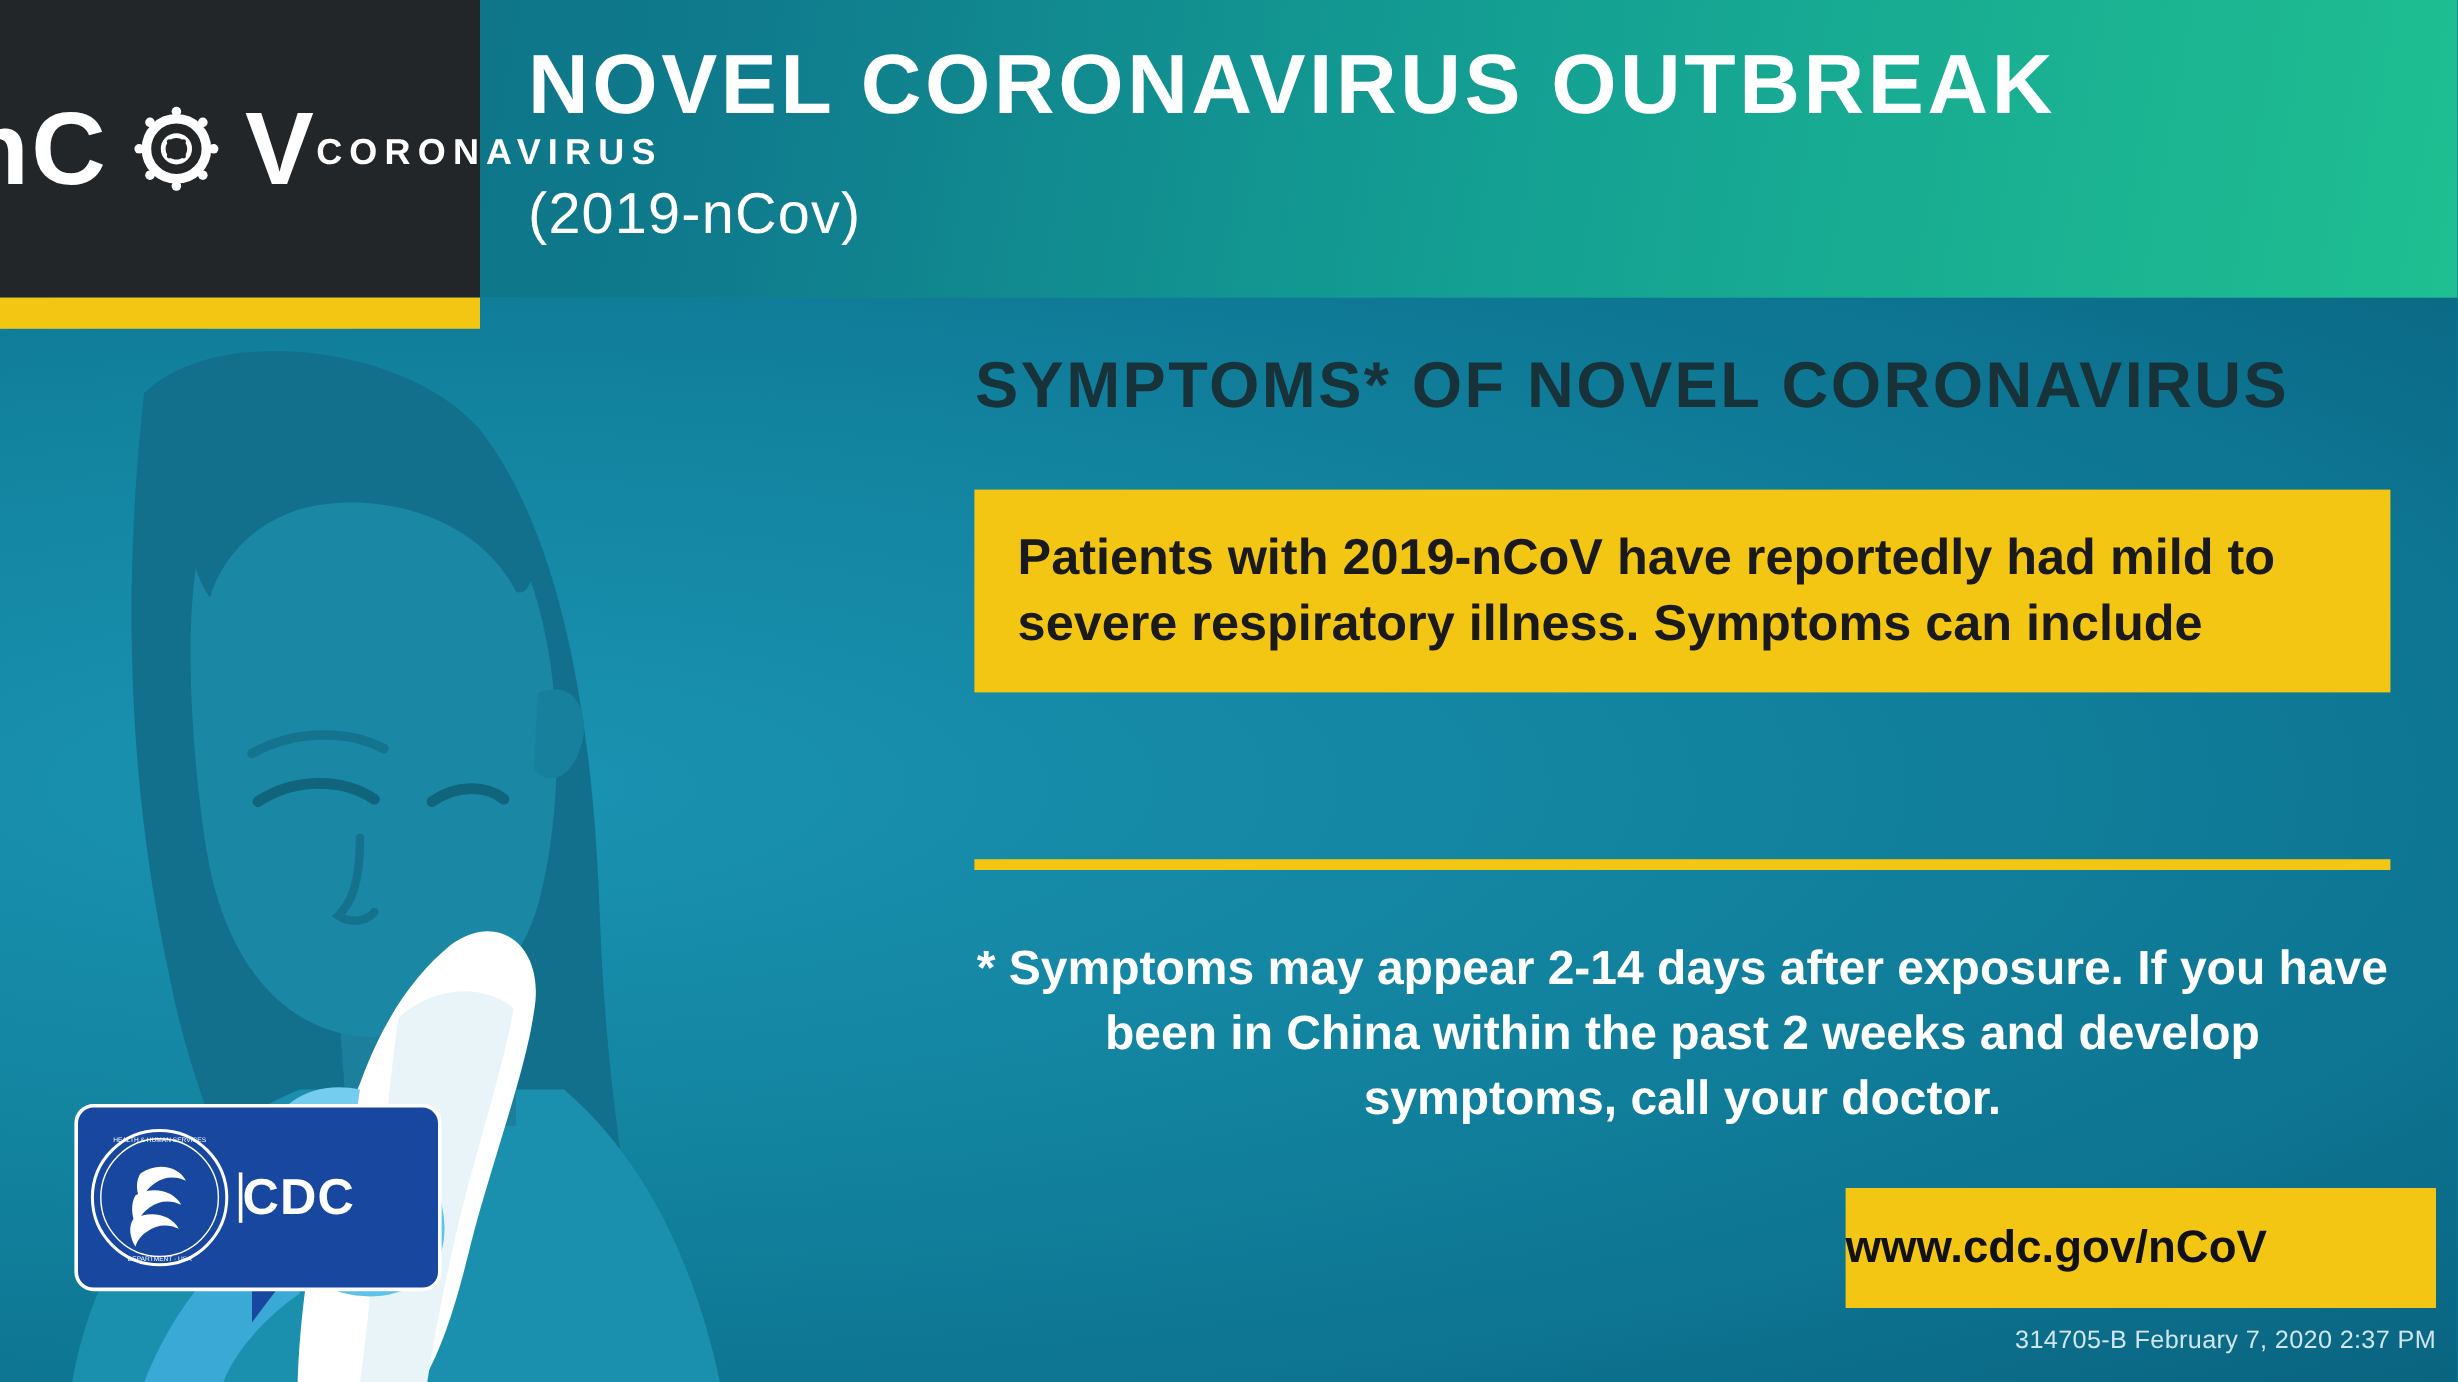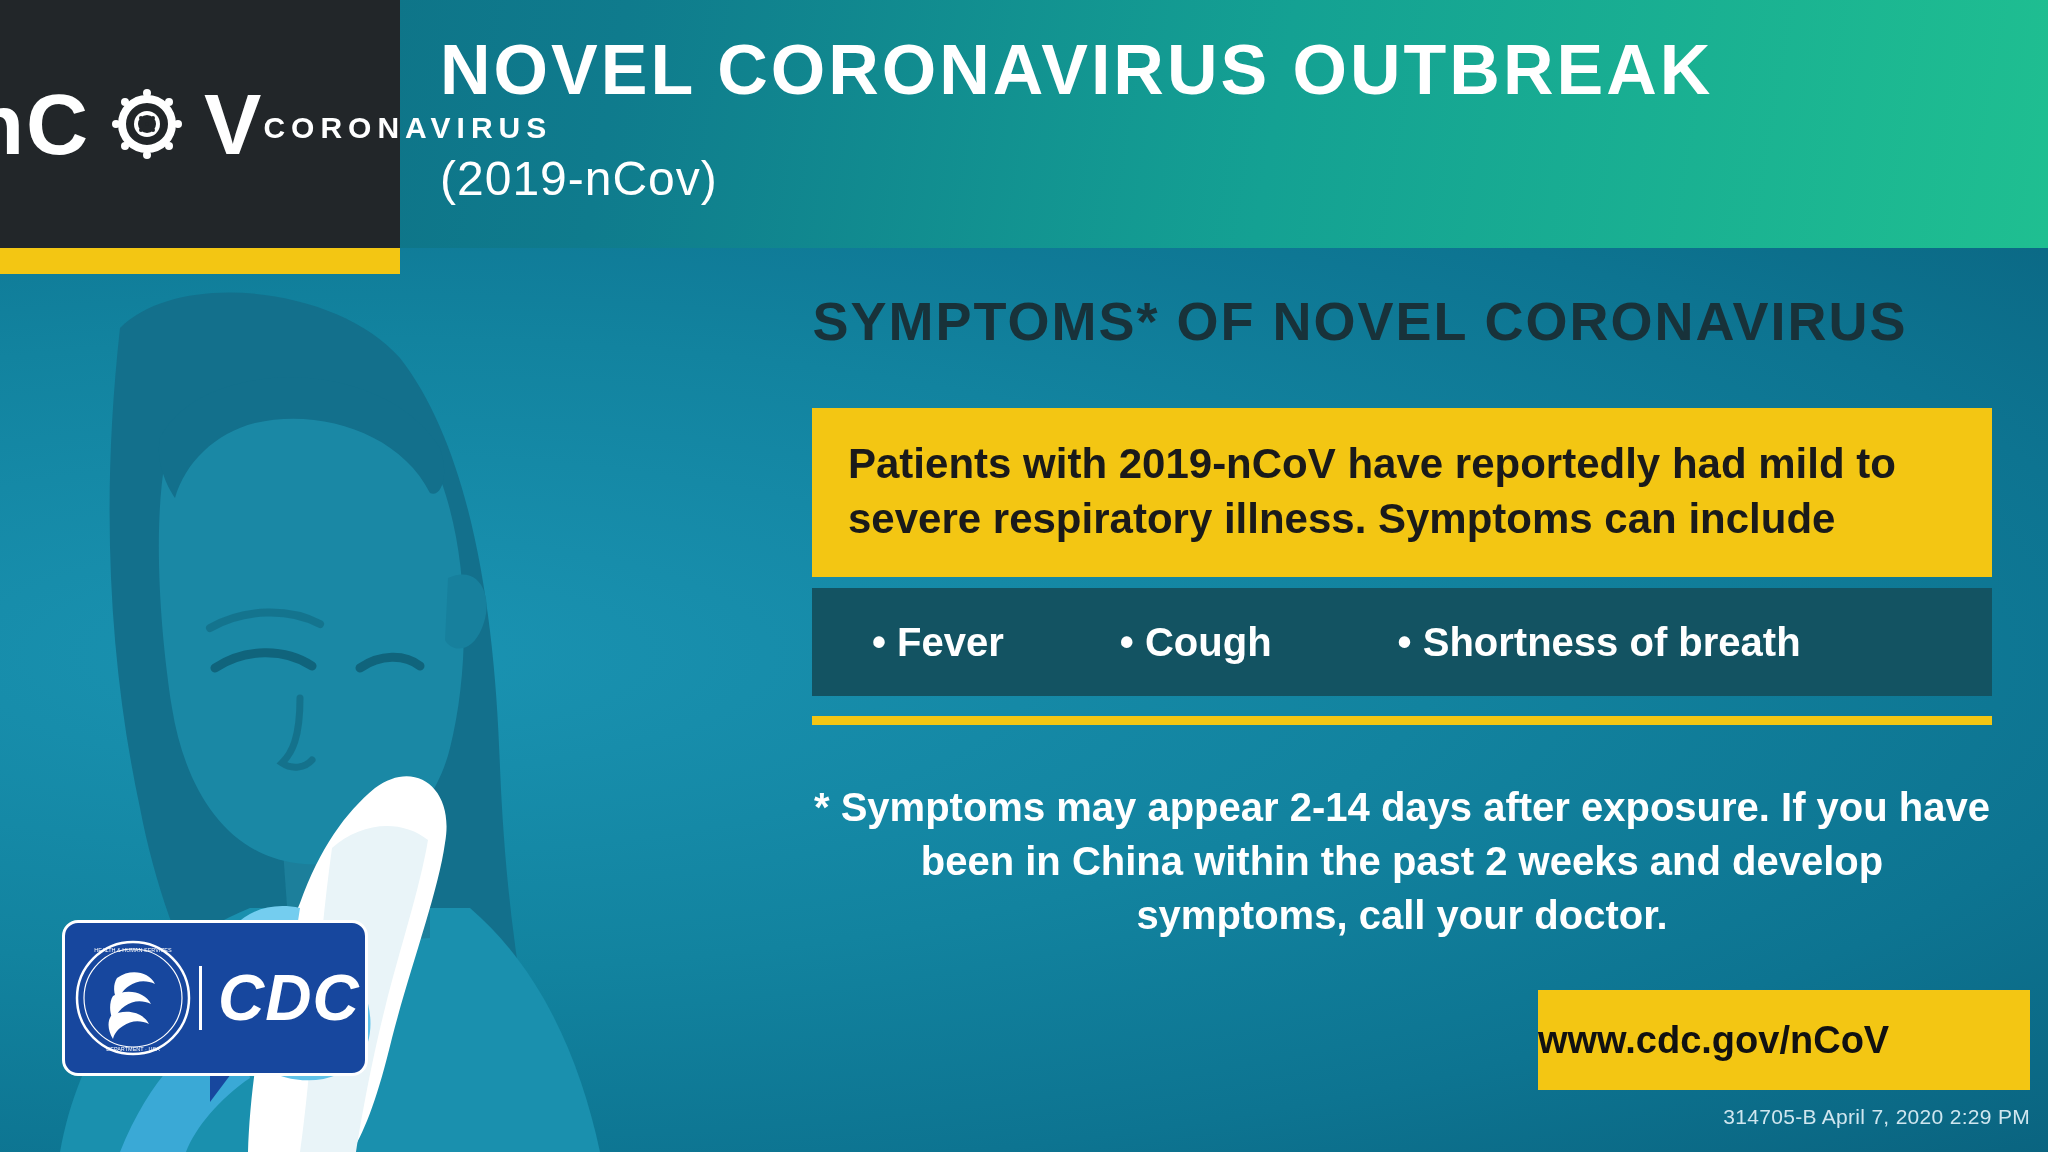--- a/index.html
+++ b/index.html
@@ -221,28 +221,26 @@
     display: flex;
     align-items: center;
   }
   .hhs-seal {
     width: 120px; height: 120px;
     margin-left: 8px;
     position: relative;
   }
   .cdc-text {
     color: #ffffff;
-    font-size: 64px;
+    font-size: 42px;
     font-weight: bold;
     letter-spacing: 1px;
     margin-left: 6px;
     border-left: 3px solid #ffffff;
-    padding-left: 16px;
     line-height: 1;
-    font-style: italic;
   }
   .cdc-tail {
     position: absolute;
     left: 210px;
     top: 1062px;
     width: 0; height: 0;
     border-left: 30px solid #17479e;
     border-bottom: 40px solid transparent;
   }
 </style>
@@ -325,35 +323,30 @@
     <div class="header-title">NOVEL CORONAVIRUS OUTBREAK</div>
     <div class="header-subtitle">(2019-nCov)</div>
   </div>
 
   <div class="section-title">SYMPTOMS* OF NOVEL CORONAVIRUS</div>
 
   <div class="yellow-box">
     <div class="yellow-box-text">Patients with 2019-nCoV have reportedly had mild to severe respiratory illness. Symptoms can include</div>
   </div>
 
-  <div class="symptom-bar">
-    <span class="symptom">• Fever</span>
-    <span class="symptom">• Cough</span>
-    <span class="symptom">• Shortness of breath</span>
-  </div>
 
   <div class="yellow-rule"></div>
 
   <div class="footnote">* Symptoms may appear 2-14 days after exposure. If you have been in China within the past 2 weeks and develop symptoms, call your doctor.</div>
 
   <div class="url-box">
     <span class="url-text">www.cdc.gov/nCoV</span>
   </div>
 
-  <div class="doc-id">314705-B  April 7, 2020 2:29 PM</div>
+  <div class="doc-id">314705-B  February 7, 2020 2:37 PM</div>
 
   <div class="cdc-tail"></div>
   <div class="cdc-logo">
     <div class="hhs-seal">
       <svg width="120" height="120" viewBox="0 0 120 120" xmlns="http://www.w3.org/2000/svg">
         <circle cx="60" cy="60" r="56" fill="none" stroke="#ffffff" stroke-width="2.5"></circle>
         <circle cx="60" cy="60" r="49" fill="none" stroke="#ffffff" stroke-width="1.2"></circle>
         <g fill="#ffffff">
           <path d="M44 40 C58 30 76 34 82 46 C74 42 64 42 56 48 C50 52 46 58 45 64 C40 56 40 46 44 40 Z"></path>
           <path d="M40 58 C54 50 72 54 78 66 C70 62 60 62 52 68 C46 72 42 78 41 84 C36 76 36 64 40 58 Z"></path>

